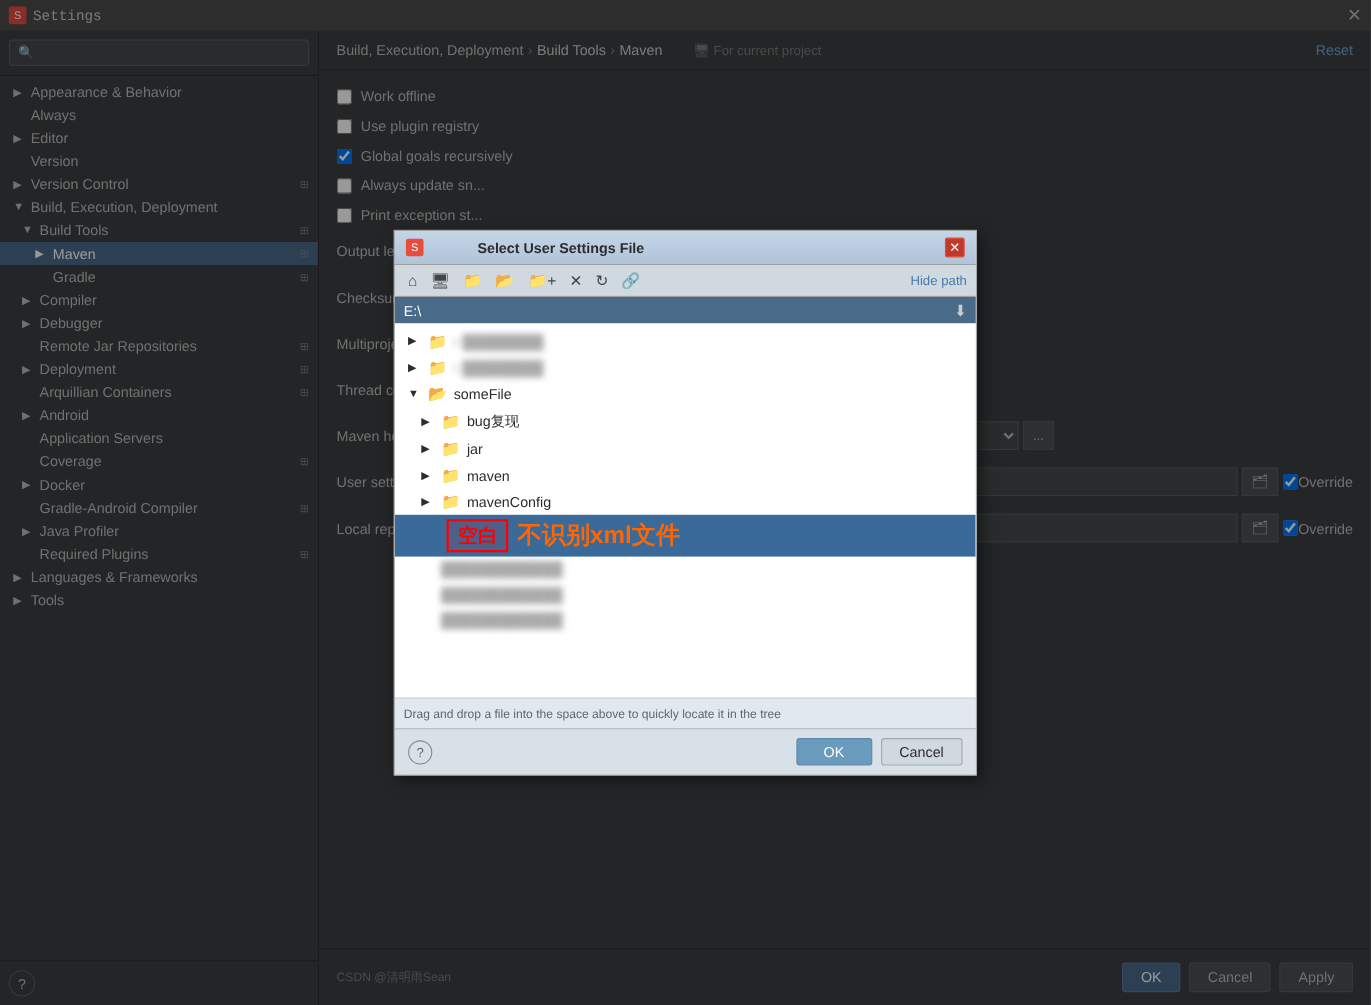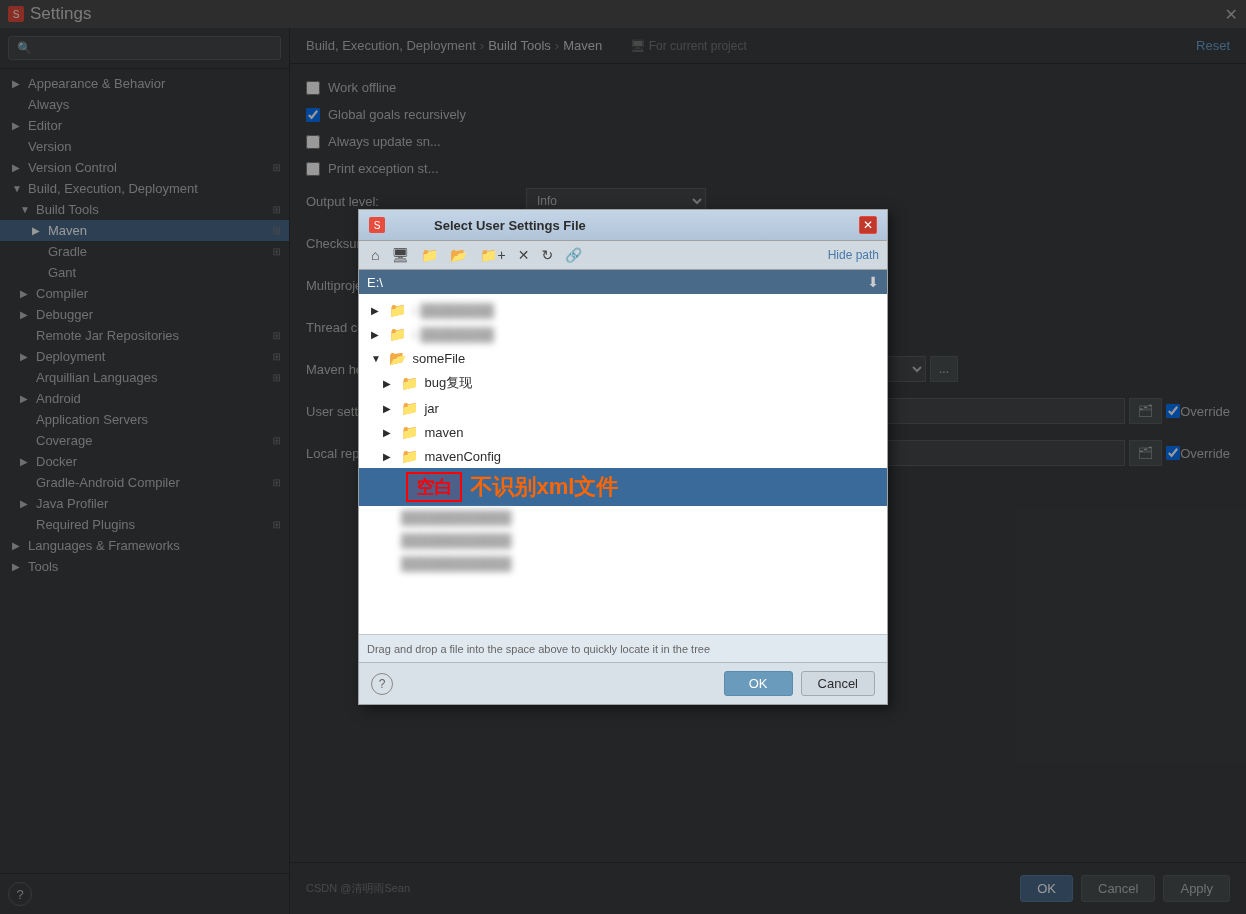--- a/index.html
+++ b/index.html
@@ -3,21 +3,21 @@
   <meta charset="utf-8">
   <style>
     * { box-sizing: border-box; margin: 0; padding: 0; }
     body { font-family: 'Segoe UI', Arial, sans-serif; font-size: 13px; background: #3c3f41; color: #bbbbbb; width: 1246px; height: 914px; overflow: hidden; position: relative; }
 
     
     .settings-window { width: 1246px; height: 914px; background: #3c3f41; display: flex; flex-direction: column; }
     .title-bar { background: #4b4b4b; height: 28px; display: flex; align-items: center; padding: 0 8px; justify-content: space-between; flex-shrink: 0; }
     .title-bar-left { display: flex; align-items: center; gap: 6px; }
     .title-bar-icon { width: 16px; height: 16px; background: #e74c3c; border-radius: 2px; display: flex; align-items: center; justify-content: center; font-size: 10px; color: white; }
-    .title-bar-text { color: #cccccc; font-size: 17px; }
+    .title-bar-text { color: #cccccc; font-size: 13px; font-family: Liberation Mono, monospace; }
     .title-bar-close { color: #bbbbbb; font-size: 16px; cursor: pointer; }
 
     .main-content { display: flex; flex: 1; overflow: hidden; }
 
     
     .sidebar { width: 290px; background: #3c3f41; border-right: 1px solid #2d2d2d; display: flex; flex-direction: column; flex-shrink: 0; }
     .search-box { padding: 8px; border-bottom: 1px solid #2d2d2d; }
     .search-input { width: 100%; background: #45484a; border: 1px solid #5a5d5f; color: #bbbbbb; padding: 4px 8px; font-size: 12px; border-radius: 3px; outline: none; }
     .sidebar-tree { flex: 1; overflow-y: auto; padding: 4px 0; }
     .tree-item { padding: 3px 8px 3px 12px; cursor: pointer; display: flex; align-items: center; gap: 4px; color: #bbbbbb; }
@@ -161,24 +161,20 @@
           <span class="label">Maven</span>
           <span class="icon-right">⊞</span>
         </div>
 
         <div class="tree-item indent-2">
           <span class="arrow"></span>
           <span class="label">Gradle</span>
           <span class="icon-right">⊞</span>
         </div>
 
-        <div class="tree-item indent-2">
-          <span class="arrow"></span>
-          <span class="label">Gant</span>
-        </div>
 
         <div class="tree-item indent-1">
           <span class="arrow">▶</span>
           <span class="label">Compiler</span>
         </div>
 
         <div class="tree-item indent-1">
           <span class="arrow">▶</span>
           <span class="label">Debugger</span>
         </div>
@@ -190,21 +186,21 @@
         </div>
 
         <div class="tree-item indent-1">
           <span class="arrow">▶</span>
           <span class="label">Deployment</span>
           <span class="icon-right">⊞</span>
         </div>
 
         <div class="tree-item indent-1">
           <span class="arrow"></span>
-          <span class="label">Arquillian Languages</span>
+          <span class="label">Arquillian Containers</span>
           <span class="icon-right">⊞</span>
         </div>
 
         <div class="tree-item indent-1">
           <span class="arrow">▶</span>
           <span class="label">Android</span>
         </div>
 
         <div class="tree-item indent-1">
           <span class="arrow"></span>
@@ -265,20 +261,24 @@
           <span class="project-info">🖥 For current project</span>
         </div>
         <span class="reset-btn">Reset</span>
       </div>
 
       <div class="maven-panel">
 
         <div class="checkbox-row">
           <input type="checkbox" style="">
           <label>Work offline</label>
+        </div>
+        <div class="checkbox-row">
+          <input type="checkbox" style="">
+          <label>Use plugin registry</label>
         </div>
         <div class="checkbox-row">
           <input type="checkbox" checked="" style="">
           <label>Global goals recursively</label>
         </div>
         <div class="checkbox-row">
           <input type="checkbox" style="">
           <label>Always update sn...</label>
         </div>
         <div class="checkbox-row">

